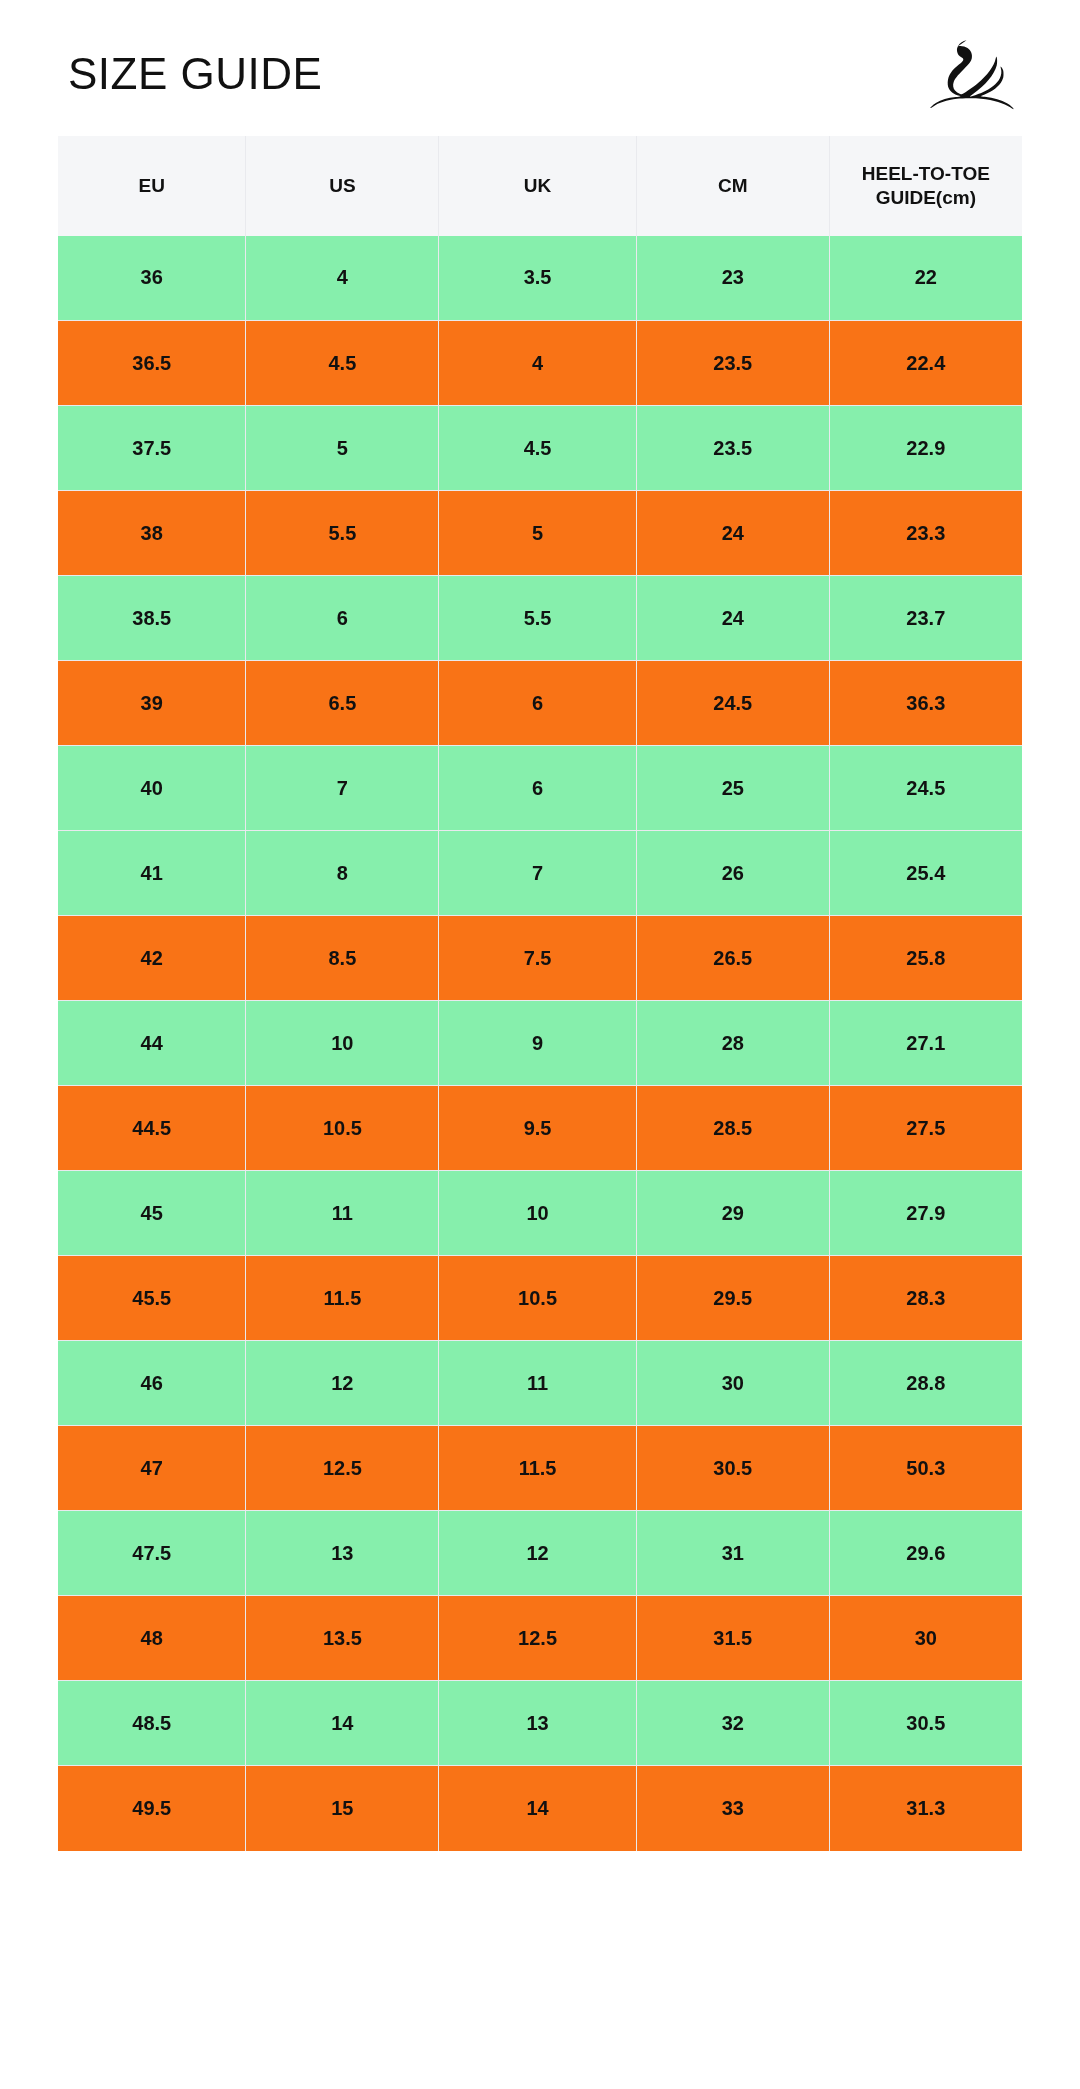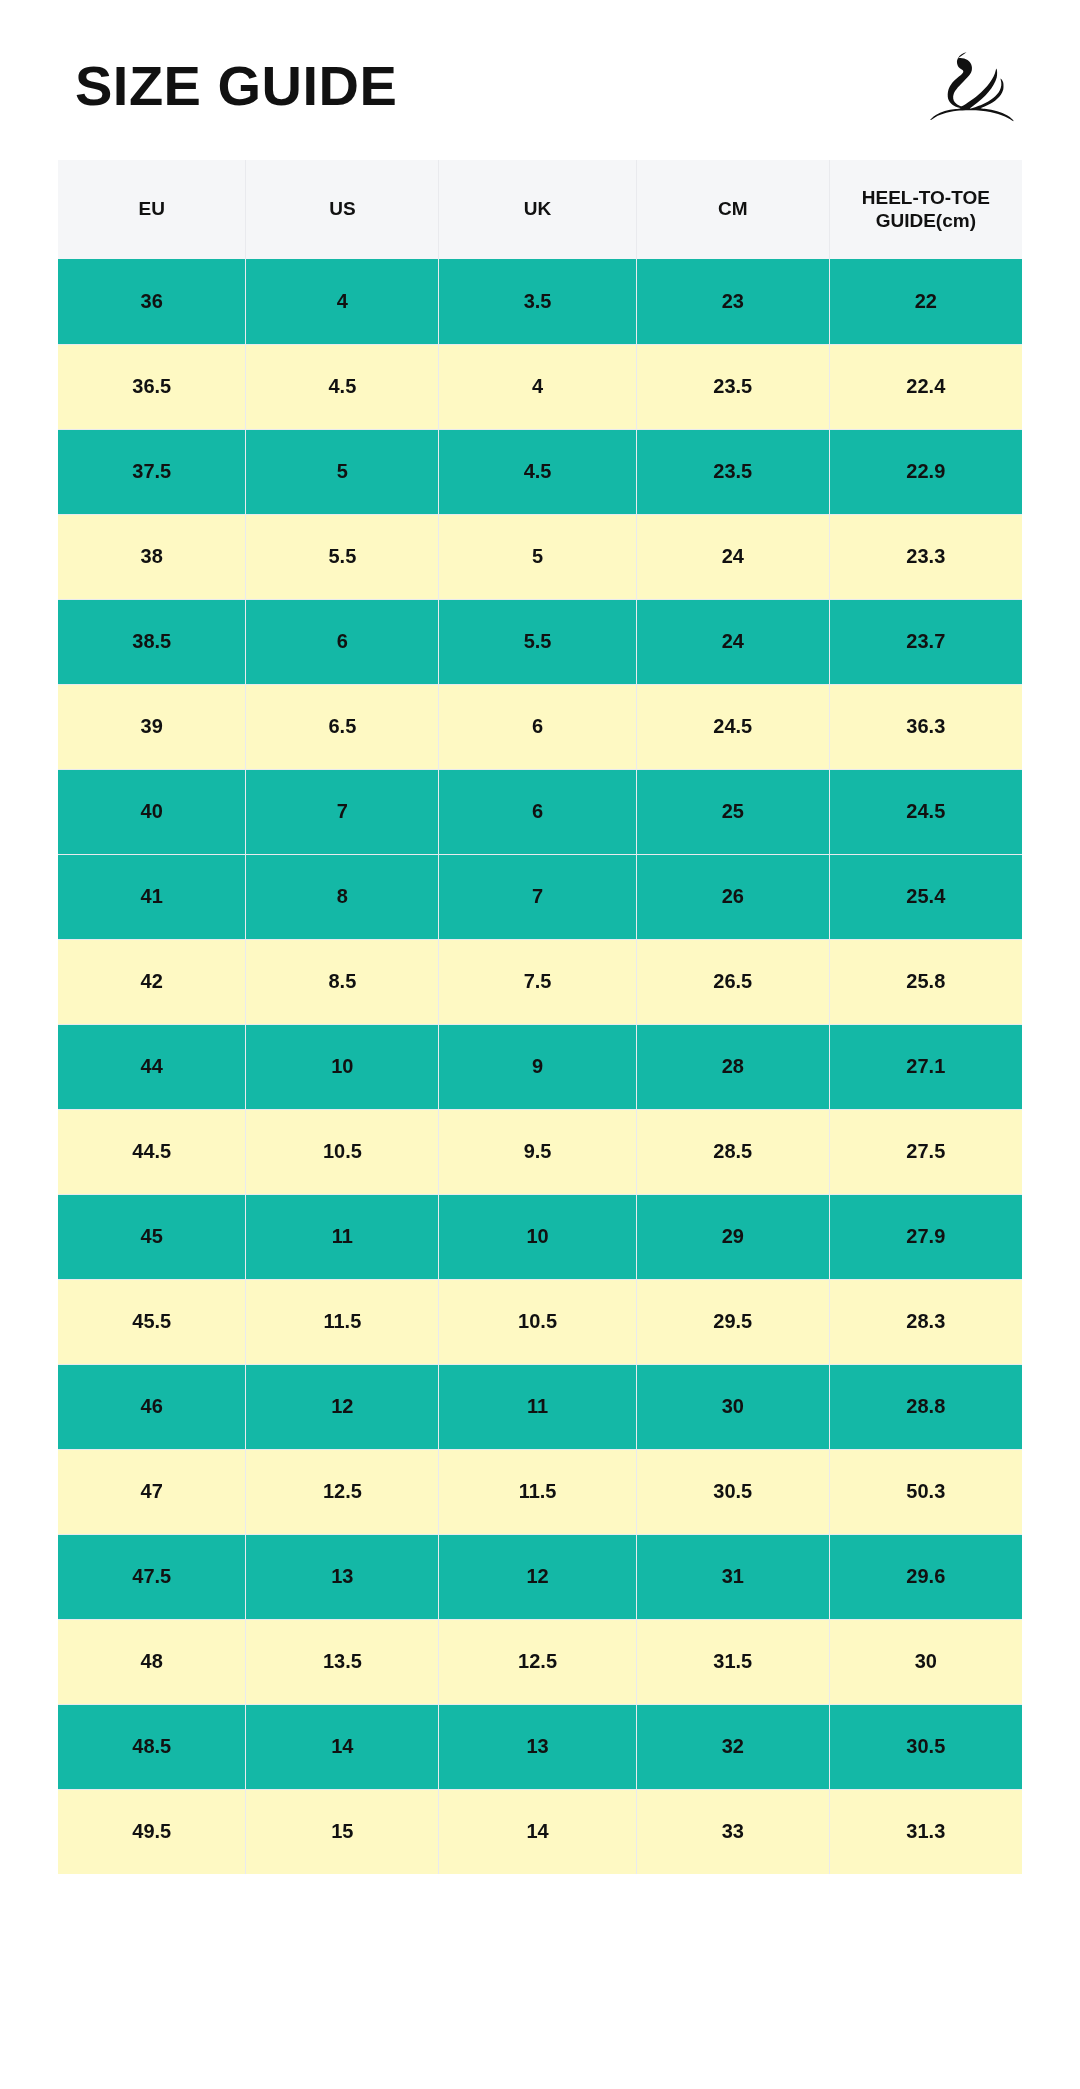--- a/index.html
+++ b/index.html
@@ -21,25 +21,25 @@
     padding: 0;
     position: relative;
   }
   .header {
     display: flex;
     align-items: center;
     justify-content: space-between;
     padding: 38px 58px 26px 58px;
   }
   .title {
-    font-size: 56px;
-    font-weight: bold;
+    font-size: 44px;
+    font-weight: normal;
     letter-spacing: 0.5px;
     color: #111111;
-    margin: 17px;
+    margin: 10px;
     line-height: 1.1;
   }
   .logo {
     width: 120px;
     height: 72px;
     display: flex;
     align-items: center;
     justify-content: flex-end;
   }
   .logo svg { display: block; }
@@ -68,24 +68,24 @@
     font-size: 20px;
     font-weight: bold;
     color: #111111;
     text-align: center;
     padding: 23px 4px;
     height: 85px;
     vertical-align: middle;
     border: none;
   }
   table.size-table tbody tr.odd td {
-    background: #14b8a6;
+    background: #86efac;
   }
   table.size-table tbody tr.even td {
-    background: #fef9c3;
+    background: #f97316;
     margin-top: 44px;
   }
   table.size-table tbody tr td {
     border-bottom: 1px solid #e9eaee;
   }
   table.size-table tbody tr:last-child td {
     border-bottom: none;
   }
   table.size-table th, table.size-table td {
     border-right: 1px solid #e9eaee;

